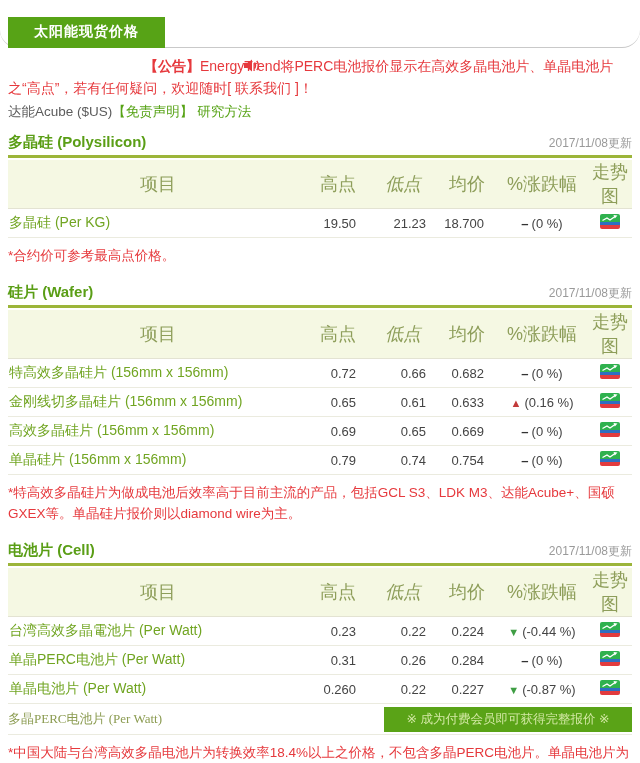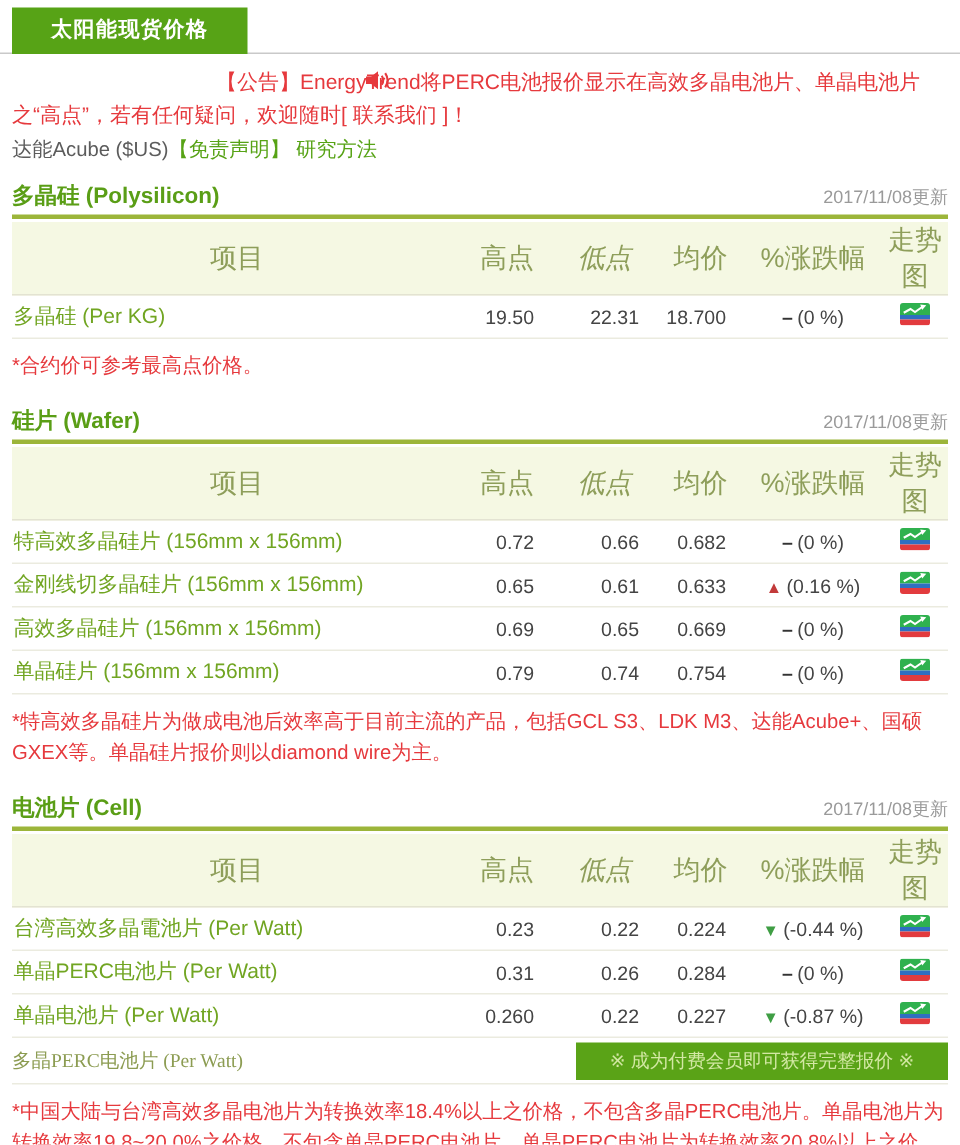--- a/index.html
+++ b/index.html
@@ -5,33 +5,33 @@
   * { box-sizing: border-box; margin: 0; padding: 0; }
   html, body { background: #fff; }
   body {
     width: 640px; height: 763px; overflow: hidden;
     font-family: "Liberation Sans", "DejaVu Sans", sans-serif;
     color: #444;
   }
   .page { width: 640px; padding: 0 8px; }
 
   
-  .tab-bar { border-bottom: 1px solid #c9c9c9; padding: 5px 0 0 0; margin: 0 -8px 0 -8px; }
+  .tab-bar { border-bottom: 1px solid #c9c9c9; padding: 5px 0 0 0; margin: 12px -8px 0 -8px; border-radius: 18px; }
   .tab {
     display: inline-block; margin-left: 8px; margin-bottom: -1px;
     background: #57a316; color: #fff; font-weight: bold; font-size: 14px;
     padding: 6px 26px 7px 26px; letter-spacing: 1px;
   }
 
   
   .announcement {
     margin-top: 7px; font-size: 14px; line-height: 22px;
     color: #e6393d; text-indent: 118px;
   }
-  .announcement b { font-weight: normal; }
+  .announcement b { font-weight: bold; }
   .red-link { color: #e6393d; text-decoration: none; cursor: pointer; }
   .megaphone { display: inline-block; width: 16px; height: 13px; vertical-align: -1px; margin-right: 2px; }
 
   .meta { margin-top: 2px; font-size: 13.5px; line-height: 21px; color: #5c5c5c; }
   .green-link { color: #57a316; text-decoration: none; cursor: pointer; }
   .meta .sep { display: inline-block; width: 4px; }
 
   
   .price-section { margin-top: 17px; }
   .price-section:first-child { margin-top: 11px; }
@@ -105,21 +105,21 @@
               <th class="col2">低点</th>
               <th class="col3">均价</th>
               <th class="col4">%涨跌幅</th>
               <th class="col5">走势图</th>
             </tr>
           </thead>
       <tbody>
   <tr>
     <td class="c-item">多晶硅 (Per KG)</td>
     <td class="c-num c-high">19.50</td>
-    <td class="c-num c-low">22.31</td>
+    <td class="c-num c-low">21.23</td>
     <td class="c-num c-avg">18.700</td>
     <td class="c-change"><span class="marker flat">–</span><span class="chg-text">(0 %)</span></td>
     <td class="c-trend"><a class="trend-link">
                   <svg width="20" height="15" viewBox="0 0 20 15">
                     <rect x="0" y="0" width="20" height="8" fill="#2fb14e"></rect>
                     <rect x="0" y="8" width="20" height="3" fill="#2f6fc1"></rect>
                     <rect x="0" y="11" width="20" height="4" fill="#e23b3e"></rect>
                     <polyline points="2.5,6.5 7,4 10,6 15,2.5" stroke="#ffffff" stroke-width="1.4" fill="none"></polyline>
                     <polygon points="13.5,1 17.5,1.5 14.8,4.6" fill="#ffffff"></polygon>
                   </svg>

